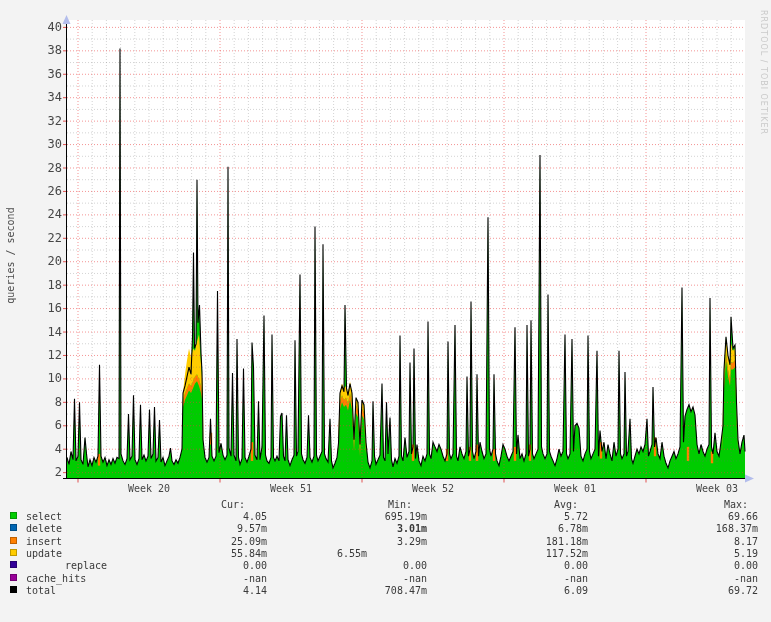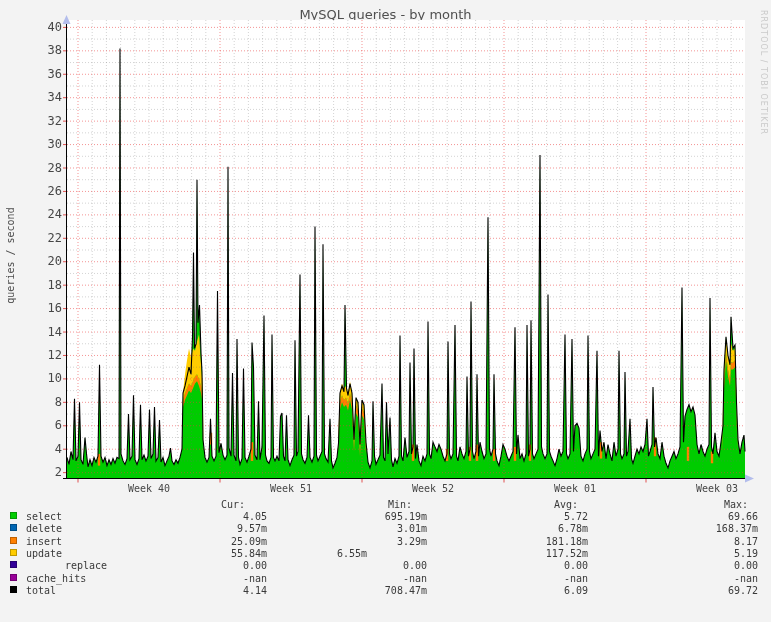--- a/index.html
+++ b/index.html
@@ -18,21 +18,20 @@
   .sw{position:absolute;width:7px;height:7px;border:1px solid rgba(0,0,0,0.25);box-sizing:border-box;}
   .col{position:absolute;text-align:right;font-size:10px;line-height:11px;}
   #lastupdate{top:592px;left:366px;width:400px;text-align:right;font-size:10px;color:#3a3a3a;}
   #muninver{top:603px;left:0;width:771px;text-align:center;font-size:9px;color:#bcbcbc;
             font-family:"DejaVu Sans","Liberation Sans",sans-serif;}
 </style>
 </head>
 <body>
 
 <div id="stage">
-  <div class="abs" id="title">MySQL queries - by month</div>
   <div class="abs" id="ylabel">queries / second</div>
   <div class="abs" id="watermark">RRDTOOL / TOBI OETIKER</div>
   <svg class="abs" id="plot" width="771" height="500" style="top:0;left:0">
       <rect x="67" y="20" width="678" height="458.5" fill="#ffffff"></rect>
       <path d="M67,478.5 L67,457.4 L69,464.4 L71,451.5 L73,459.7 L74.5,398.8 L76,460.9 L78,456.2 L79.5,402.3 L81,459.7 L83,464.4 L85,437.5 L86.5,453.9 L88,466.8 L90,459.7 L92,465.6 L94,457.4 L96,462.1 L98,456.2 L99.5,364.8 L101,456.2 L103,462.1 L105,457.4 L107,465.6 L109,459.7 L111,464.4 L113,458.6 L115,463.3 L117,457.4 L119,458.6 L120,48.5 L121,453.9 L123,460.9 L125,464.4 L127,458.6 L128.5,414.1 L130,459.7 L132,456.2 L133.5,395.3 L135,459.7 L137,464.4 L139,458.6 L140.5,404.7 L142,459.7 L144,455.1 L146,460.9 L148,456.2 L149.5,409.4 L151,458.6 L153,453.9 L154.5,407.0 L156,460.9 L158,457.4 L159.5,419.9 L161,462.1 L163,457.4 L165,465.6 L167,460.9 L169,456.2 L170.5,448.0 L172,460.9 L174,464.4 L176,459.7 L178,463.3 L180,457.4 L182,449.2 L183,393.0 L185,385.9 L187,376.6 L189,367.2 L191,374.2 L192.5,336.7 L193.5,252.4 L194.5,348.4 L196,343.8 L197,179.7 L198,322.7 L199.5,305.1 L201,353.1 L202,371.9 L203,439.8 L205,457.4 L207,462.1 L209,457.4 L210.5,418.7 L212,456.2 L214,460.9 L216,456.2 L217.5,291.0 L219,452.7 L221,443.3 L223,455.1 L225,459.7 L227,455.1 L228,166.8 L229,448.0 L231,456.2 L232.5,373.0 L234,455.1 L236,460.9 L237,339.1 L238.5,457.4 L240,464.4 L242,458.6 L243.5,368.4 L245,457.4 L247,462.1 L249,456.2 L251,449.2 L252,342.6 L253.5,367.2 L255,455.1 L257,459.7 L258.5,401.2 L260,459.7 L262,446.9 L264,315.6 L265.5,455.1 L267,460.9 L269,463.3 L271,457.4 L272,334.4 L273.5,457.4 L275,460.9 L277,456.2 L279,460.9 L280.5,416.4 L282,412.9 L283.5,456.2 L285,460.9 L286.5,415.2 L288,459.7 L290,465.6 L292,459.7 L294,455.1 L295,340.2 L296.5,456.2 L298,451.5 L300,274.6 L301.5,453.9 L303,459.7 L305,463.3 L307,457.4 L308.5,415.2 L310,457.4 L312,462.1 L314,456.2 L315,226.6 L316.5,455.1 L318,460.9 L320,456.2 L322,451.5 L323,244.2 L324.5,453.9 L326,458.6 L328,462.1 L330,418.7 L331.5,460.9 L333,467.9 L335,463.3 L337,457.4 L338.5,443.3 L340,393.0 L342,385.9 L344,391.8 L345,305.1 L346.5,388.3 L348,395.3 L350,383.6 L352,393.0 L354,439.8 L356,397.6 L358,402.3 L360,444.5 L362,400.0 L364,404.7 L366,442.2 L368,462.1 L370,467.9 L372,460.9 L373,401.2 L374.5,456.2 L376,464.4 L378,459.7 L380,455.1 L382,383.6 L383.5,457.4 L385,460.9 L386.5,402.3 L388,453.9 L390,417.6 L391.5,459.7 L393,466.8 L395,458.6 L397,463.3 L399,456.2 L400,335.5 L401.5,456.2 L403,460.9 L405,437.5 L407,457.4 L409,451.5 L410,362.5 L411.5,453.9 L413,446.9 L414,348.4 L415.5,458.6 L417,444.5 L419,460.9 L421,465.6 L423,456.2 L425,460.9 L427,453.9 L428,321.5 L429.5,453.9 L431,458.6 L433,442.2 L435,446.9 L437,451.5 L439,444.5 L441,449.2 L443,456.2 L445,460.9 L447,453.9 L448,341.4 L449.5,453.9 L451,458.6 L453,453.9 L455,325.0 L456.5,456.2 L458,460.9 L460,446.9 L462,453.9 L464,458.6 L466,451.5 L467,376.6 L468.5,456.2 L470,449.2 L471,301.6 L472.5,451.5 L474,458.6 L476,451.5 L477,374.2 L478.5,456.2 L480,442.2 L482,451.5 L484,458.6 L486,453.9 L488,217.2 L489.5,449.2 L491,456.2 L493,449.2 L494,374.2 L495.5,453.9 L497,460.9 L499,465.6 L501,456.2 L503,444.5 L505,449.2 L507,456.2 L509,460.9 L511,456.2 L513,451.5 L515,327.3 L516.5,453.9 L518,435.1 L520,458.6 L522,453.9 L524,460.9 L526,453.9 L527,325.0 L528.5,456.2 L530,449.2 L531,320.3 L532.5,453.9 L534,458.6 L536,453.9 L538,449.2 L540,155.1 L541.5,446.9 L543,453.9 L545,458.6 L547,453.9 L548,294.5 L549.5,451.5 L551,456.2 L553,460.9 L555,465.6 L557,458.6 L559,449.2 L561,456.2 L563,451.5 L565,334.4 L566.5,453.9 L568,458.6 L570,453.9 L572,339.1 L573.5,451.5 L575,425.8 L577,423.4 L579,428.1 L581,456.2 L583,460.9 L585,453.9 L587,449.2 L588,335.5 L589.5,451.5 L591,458.6 L593,453.9 L595,449.2 L597,350.8 L598.5,456.2 L600,430.5 L602,451.5 L604,442.2 L606,458.6 L608,444.5 L610,453.9 L612,460.9 L614,442.2 L616,456.2 L618,449.2 L619,350.8 L620.5,453.9 L622,458.6 L624,453.9 L625,371.9 L626.5,456.2 L628,451.5 L630,418.7 L631.5,458.6 L633,463.3 L635,456.2 L637,449.2 L639,453.9 L641,446.9 L643,451.5 L645,444.5 L647,418.7 L648.5,456.2 L650,451.5 L652,444.5 L653,387.1 L654.5,446.9 L656,437.5 L658,453.9 L660,458.6 L662,442.2 L664,456.2 L666,463.3 L668,467.9 L670,460.9 L672,456.2 L674,451.5 L676,458.6 L678,453.9 L680,446.9 L682,287.5 L683.5,442.2 L685,416.4 L687,409.4 L689,404.7 L691,411.7 L693,407.0 L695,415.2 L697,444.5 L699,453.9 L701,444.5 L703,451.5 L705,456.2 L707,449.2 L709,444.5 L710,298.1 L711.5,446.9 L713,453.9 L715,432.8 L717,451.5 L719,456.2 L721,442.2 L723,425.8 L724,369.5 L726,336.7 L728,355.5 L730,364.8 L731,316.8 L733,348.4 L735,344.9 L736.5,402.3 L738,439.8 L740,453.9 L742,442.2 L744,435.1 L745,451.5 L745,478.5 Z" fill="#00CC00"></path>
       <path d="M183,400.0 L185,393.0 L187,388.3 L189,383.6 L191,385.9 L193,381.2 L195,376.6 L197,374.2 L199,378.9 L201,385.9 L202.5,395.3 L203.5,442.2 L203.5,449.2 L202.5,402.3 L201,393.0 L199,385.9 L197,381.2 L195,383.6 L193,388.3 L191,393.0 L189,390.6 L187,395.3 L185,400.0 L183,407.0 Z" fill="#FF8000"></path>
       <path d="M183,393.0 L185,374.2 L187,360.2 L189,348.4 L191,357.8 L193,348.4 L195,350.8 L197,341.4 L199,334.4 L201,364.8 L202.5,383.6 L203.5,439.8 L203.5,442.2 L202.5,395.3 L201,385.9 L199,378.9 L197,374.2 L195,376.6 L193,381.2 L191,385.9 L189,383.6 L187,388.3 L185,393.0 L183,400.0 Z" fill="#FFCC00"></path>
       <path d="M338,444.5 L340,402.3 L342,395.3 L344,400.0 L346,397.6 L348,403.5 L350,393.0 L352,402.3 L354,444.5 L356,405.8 L358,410.5 L360,449.2 L362,408.2 L364,412.9 L366,446.9 L366,453.9 L364,419.9 L362,415.2 L360,456.2 L358,417.6 L356,412.9 L354,451.5 L352,409.4 L350,400.0 L348,410.5 L346,404.7 L344,407.0 L342,402.3 L340,409.4 L338,451.5 Z" fill="#FF8000"></path>
       <path d="M338,442.2 L340,393.0 L342,383.6 L344,388.3 L346,385.9 L348,393.0 L350,381.2 L352,393.0 L354,441.0 L356,398.8 L358,403.5 L360,445.7 L362,401.2 L364,405.8 L366,444.5 L366,446.9 L364,412.9 L362,408.2 L360,449.2 L358,410.5 L356,405.8 L354,444.5 L352,402.3 L350,393.0 L348,403.5 L346,397.6 L344,400.0 L342,395.3 L340,402.3 L338,444.5 Z" fill="#FFCC00"></path>
       <path d="M722,444.5 L724,381.2 L726,353.1 L728,369.5 L730,378.9 L731,362.5 L733,362.5 L735,360.2 L736.5,409.4 L737.5,442.2 L737.5,449.2 L736.5,416.4 L735,367.2 L733,369.5 L731,369.5 L730,385.9 L728,376.6 L726,360.2 L724,388.3 L722,451.5 Z" fill="#FF8000"></path>
@@ -184,41 +183,41 @@
       <div class="ytick" style="left: 28px; top: 303.101px;">16</div>
       <div class="ytick" style="left: 28px; top: 326.534px;">14</div>
       <div class="ytick" style="left: 28px; top: 349.968px;">12</div>
       <div class="ytick" style="left: 28px; top: 373.401px;">10</div>
       <div class="ytick" style="left: 28px; top: 396.834px;">8</div>
       <div class="ytick" style="left: 28px; top: 420.268px;">6</div>
       <div class="ytick" style="left: 28px; top: 443.701px;">4</div>
       <div class="ytick" style="left: 28px; top: 467.135px;">2</div>
     </div>
   <div id="xticks">
-      <div class="xtick" style="left: 104px;">Week 40</div>
+      <div class="xtick" style="left: 104px;">Week 20</div>
       <div class="xtick" style="left: 246px;">Week 51</div>
       <div class="xtick" style="left: 388px;">Week 52</div>
       <div class="xtick" style="left: 530px;">Week 01</div>
       <div class="xtick" style="left: 672px;">Week 03</div>
     </div>
   <div id="legend">
       <div class="col" style="left: 165px; top: 499px; width: 80px; text-align: right;">Cur:</div>
       <div class="col" style="left: 332px; top: 499px; width: 80px; text-align: right;">Min:</div>
       <div class="col" style="left: 498px; top: 499px; width: 80px; text-align: right;">Avg:</div>
       <div class="col" style="left: 668px; top: 499px; width: 80px; text-align: right;">Max:</div>
       <div class="sw" style="left: 10px; top: 512px; background: rgb(0, 204, 0);"></div>
       <div class="lrow" style="left: 26px; top: 511px; width: 120px; text-align: left;">select</div>
       <div class="col" style="left: 177px; top: 511px; width: 90px; text-align: right;">4.05</div>
       <div class="col" style="left: 337px; top: 511px; width: 90px; text-align: right;">695.19m</div>
       <div class="col" style="left: 498px; top: 511px; width: 90px; text-align: right;">5.72</div>
       <div class="col" style="left: 668px; top: 511px; width: 90px; text-align: right;">69.66</div>
       <div class="sw" style="left: 10px; top: 524.3px; background: rgb(0, 102, 179);"></div>
       <div class="lrow" style="left: 26px; top: 523.3px; width: 120px; text-align: left;">delete</div>
       <div class="col" style="left: 177px; top: 523.3px; width: 90px; text-align: right;">9.57m</div>
-      <div class="col" style="left: 337px; top: 523.3px; width: 90px; text-align: right;">3.01m</div>
+      <div class="col" style="left: 337px; top: 523.3px; width: 90px; text-align: right; font-weight: bold;">3.01m</div>
       <div class="col" style="left: 498px; top: 523.3px; width: 90px; text-align: right;">6.78m</div>
       <div class="col" style="left: 668px; top: 523.3px; width: 90px; text-align: right;">168.37m</div>
       <div class="sw" style="left: 10px; top: 536.6px; background: rgb(255, 128, 0);"></div>
       <div class="lrow" style="left: 26px; top: 535.6px; width: 120px; text-align: left;">insert</div>
       <div class="col" style="left: 177px; top: 535.6px; width: 90px; text-align: right;">25.09m</div>
       <div class="col" style="left: 337px; top: 535.6px; width: 90px; text-align: right;">3.29m</div>
       <div class="col" style="left: 498px; top: 535.6px; width: 90px; text-align: right;">181.18m</div>
       <div class="col" style="left: 668px; top: 535.6px; width: 90px; text-align: right;">8.17</div>
       <div class="sw" style="left: 10px; top: 548.9px; background: rgb(255, 204, 0);"></div>
       <div class="lrow" style="left: 26px; top: 547.9px; width: 120px; text-align: left;">update</div>

